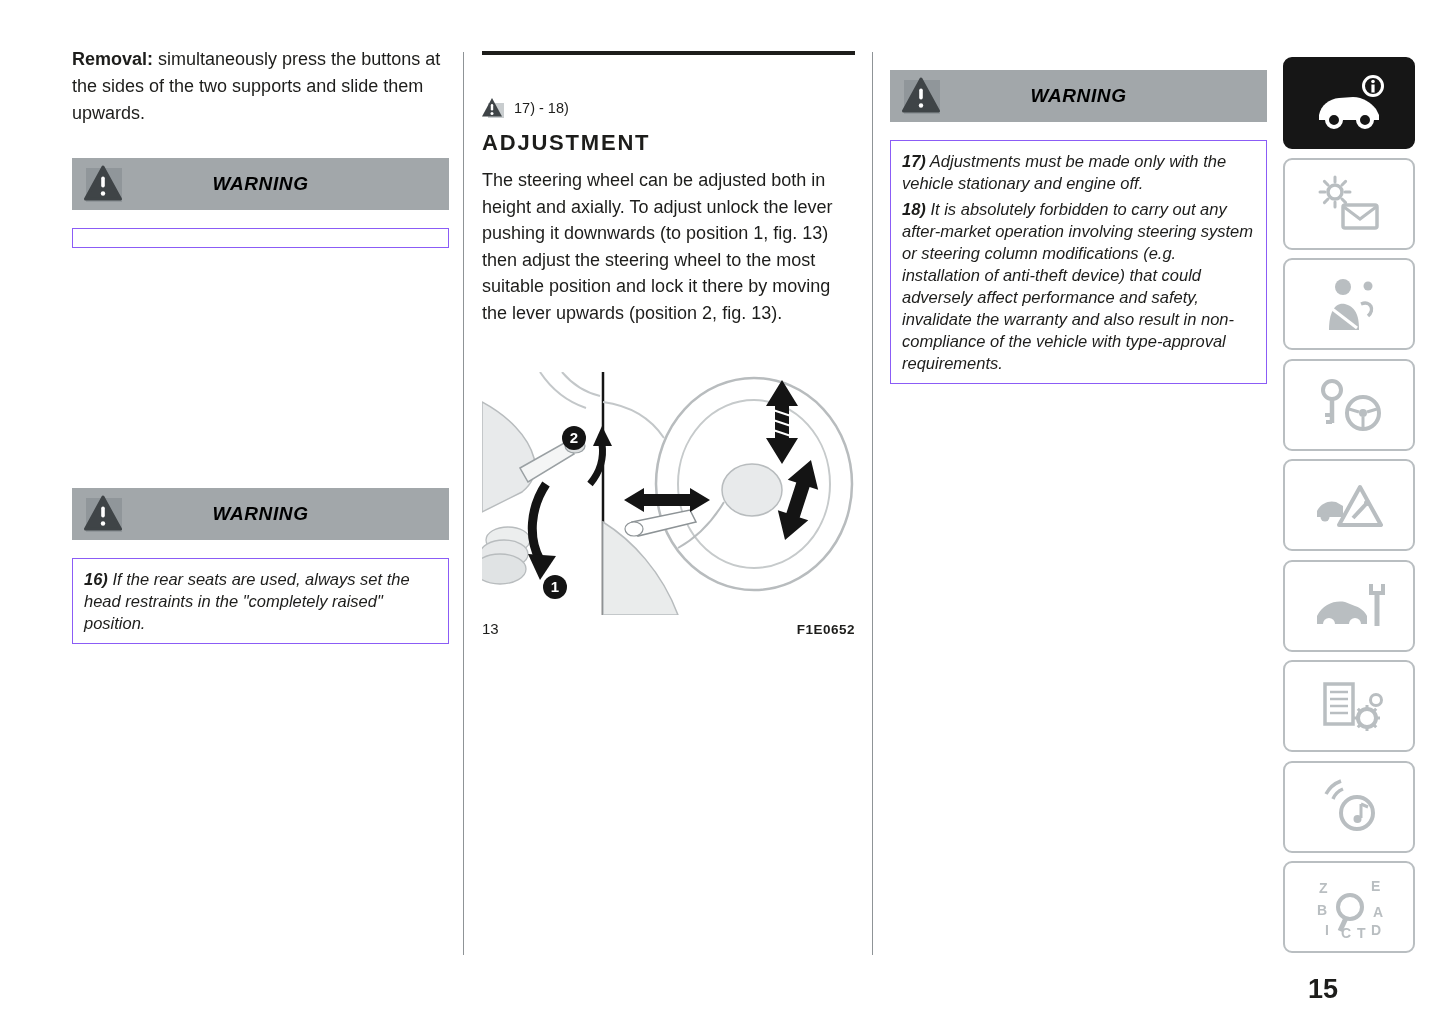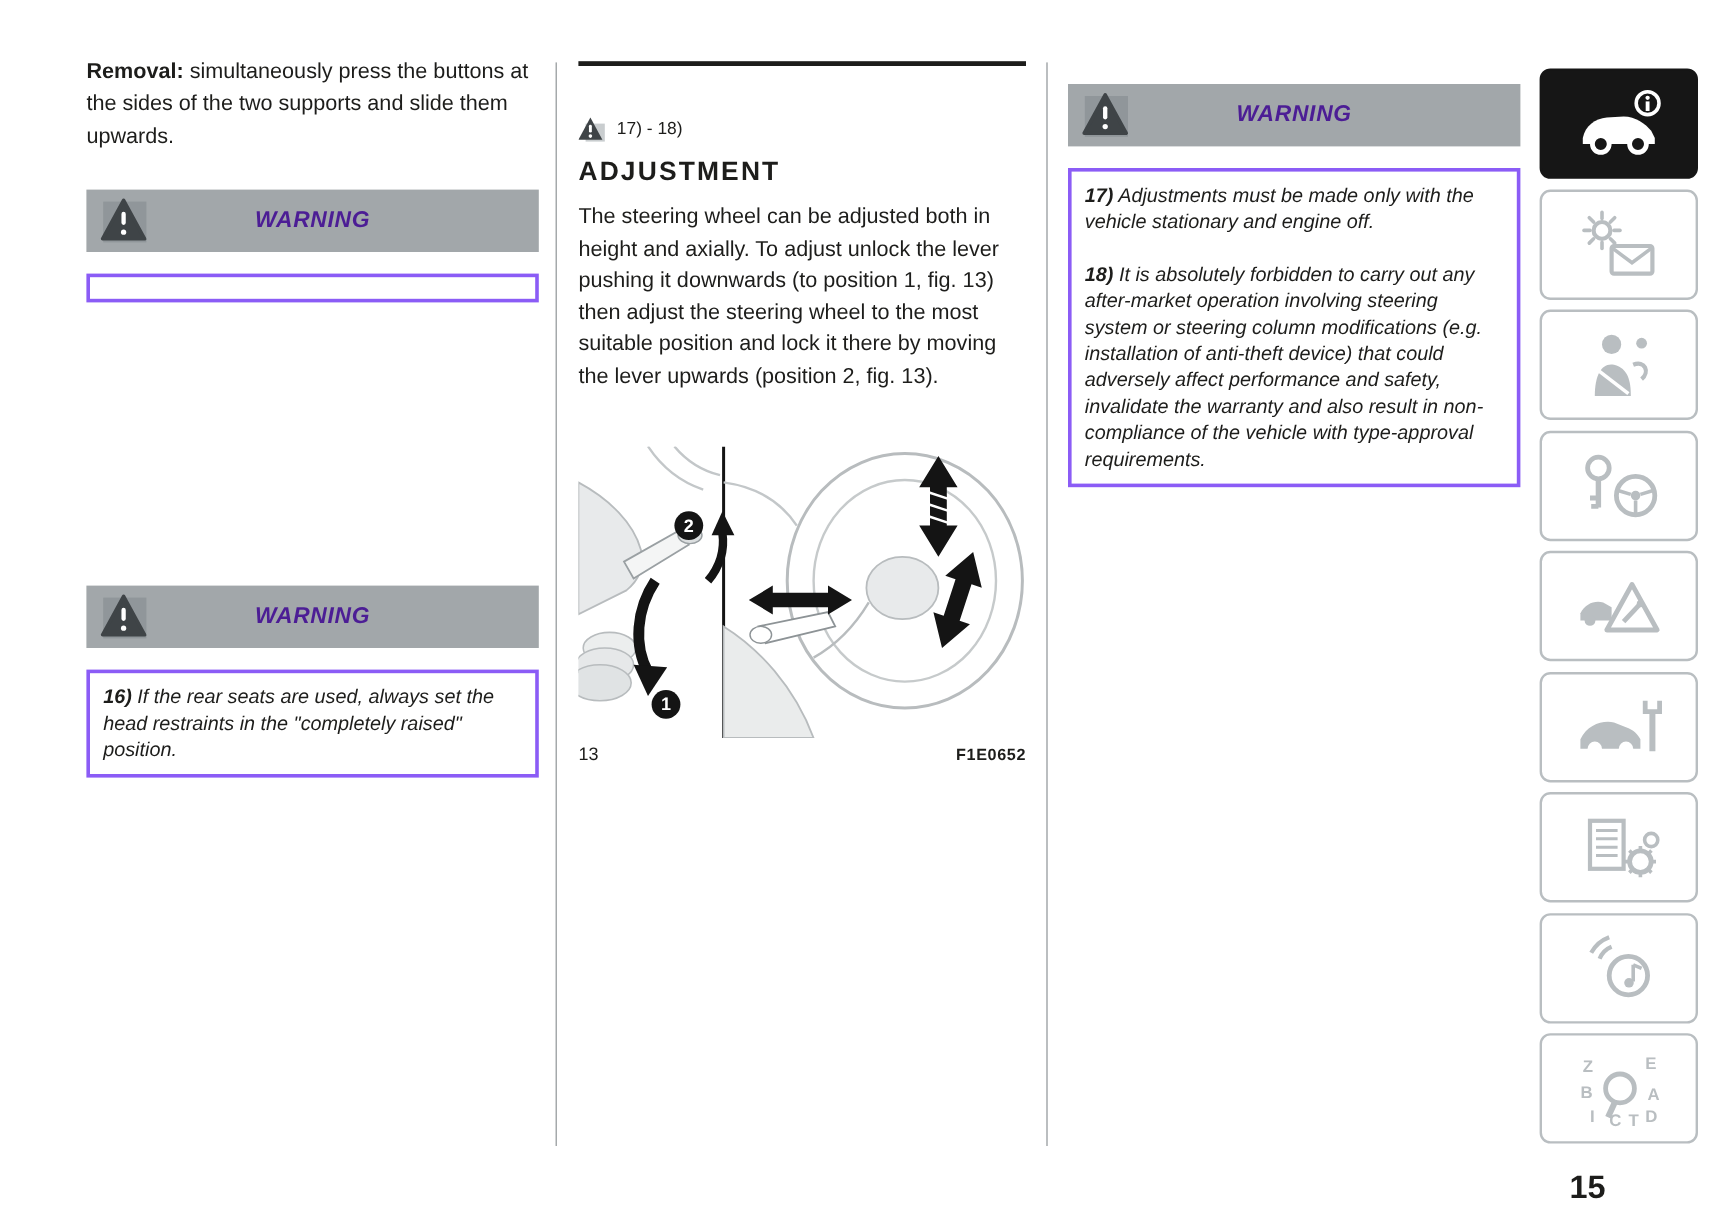--- a/index.html
+++ b/index.html
@@ -10,29 +10,29 @@
   }
   .col-sep { position:absolute; top:52px; height:903px; width:1px; background:#8f9497; }
 
   
   .intro { position:absolute; left:72px; top:46px; width:378px; font-size:18px; line-height:27px; }
   .intro .lead { font-weight:bold; }
 
   .banner { position:absolute; width:377px; height:52px; background:#a2a7aa; display:flex; align-items:center; }
   .banner .w-icon { margin-left:11px; position:relative; z-index:1; }
   .banner .w-label {
-    position:absolute; left:0; right:0; text-align:center; color:#4c1d95;
+    position:absolute; left:0; right:0; text-align:center; color:#000000;
     font-weight:bold; font-style:italic; font-size:19px; letter-spacing:.6px;
   }
 
   .notebox {
-    position:absolute; width:377px; border:3px solid #8b5cf6; background:#fff;
+    position:absolute; width:377px; border:1px solid #8b5cf6; background:#fff;
     padding:9px 11px; font-style:italic; font-size:16.5px; line-height:22px;
   }
-  .notebox p + p { margin-top:22px; }
+  .notebox p + p { margin-top:4px; }
   .notebox .num { font-weight:bold; }
 
   
   .mc { position:absolute; left:482px; width:373px; }
   .mc-title { font-size:27px; font-weight:bold; letter-spacing:3px; }
   .mc-rule { height:4px; background:#1d1d1b; margin-top:7px; }
   .warn-refs { position:absolute; left:482px; top:97px; display:flex; align-items:center; gap:8px;
                font-size:14.5px; font-weight:normal; }
   .mc-sub { position:absolute; left:482px; top:130px; font-size:22px; font-weight:bold; letter-spacing:1.8px; }
   .mc-body { position:absolute; left:482px; top:167px; width:374px; font-size:18px; line-height:26.5px; }

